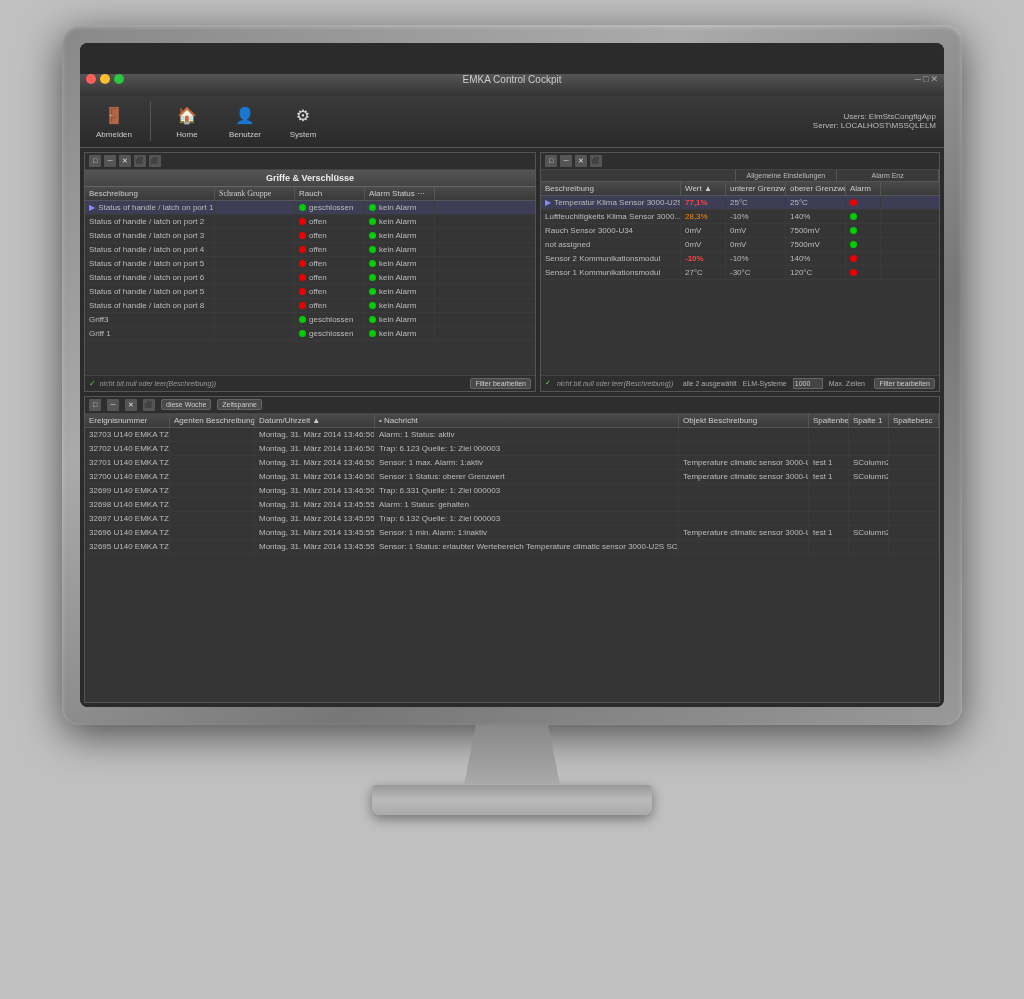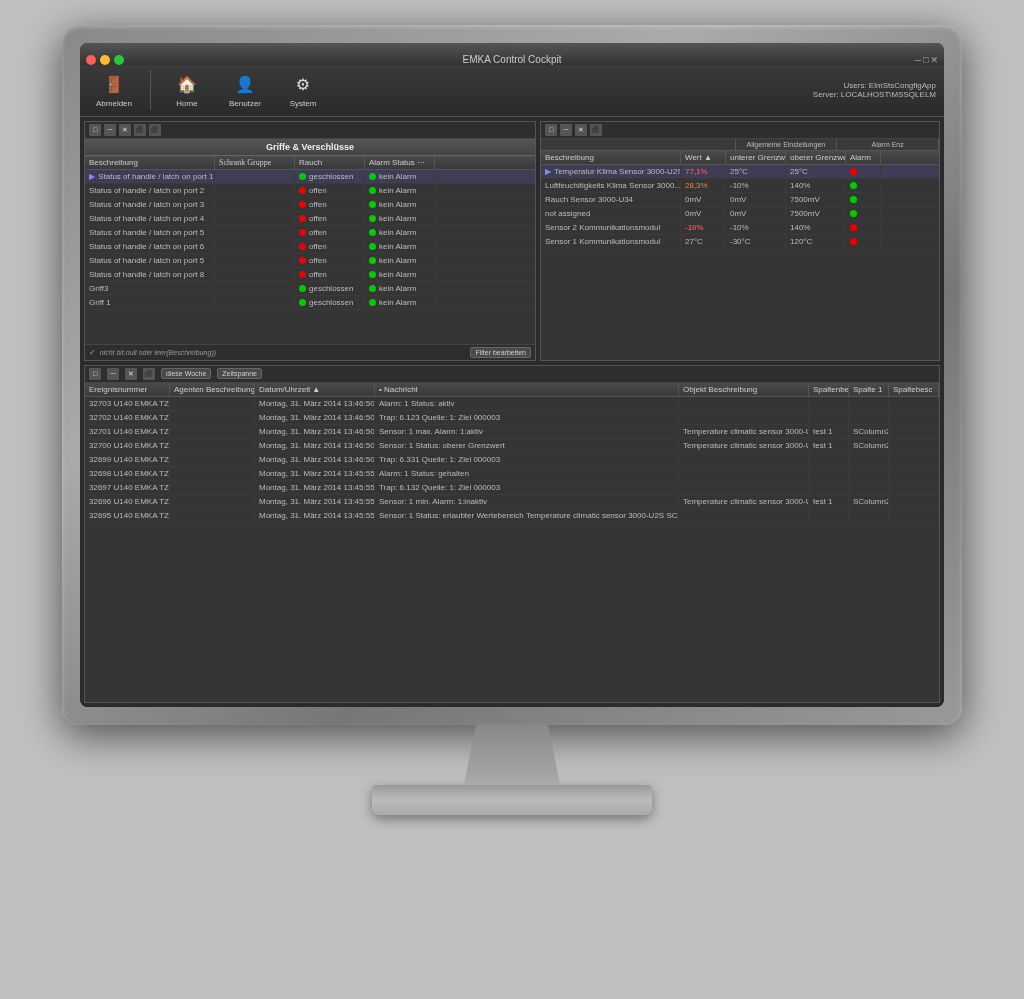--- a/index.html
+++ b/index.html
@@ -47,24 +47,25 @@
       overflow: hidden;
       display: flex;
       flex-direction: column;
     }
 
     
     .titlebar {
       background: linear-gradient(to bottom, #555, #333);
       height: 22px;
       display: flex;
-      align-items: flex-end;
+      align-items: flex-start;
       justify-content: center;
       position: relative;
       flex-shrink: 0;
+      margin-top: 31px;
     }
     .titlebar-title {
       color: #ccc;
       font-size: 10px;
     }
     .titlebar-controls {
       position: absolute;
       left: 6px;
       display: flex;
       gap: 4px;
@@ -643,20 +644,29 @@
     <div class="td col-wert">
                       <span>27°C</span>
                     </div>
     <div class="td col-lower">-30°C</div>
     <div class="td col-upper">120°C</div>
     <div class="td col-alarm-s">
                       <span class="status-dot dot-red"></span>
                     </div>
   </div>
                 </div>
+              <div style="display:flex; background:#2e2e2e; padding:2px 4px; align-items:center; gap:6px; border-top:1px solid #444;">
+                <span style="color:#6c6;font-size:7px;">✓</span>
+                <span style="color:#999;font-size:7px;font-style:italic;">nicht bit.null oder leer(Beschreibung))</span>
+                <span style="margin-left:auto; color:#aaa;font-size:7px;">alle 2 ausgewählt</span>
+                <span style="color:#aaa;font-size:7px;">ELM-Systeme</span>
+                <input type="text" value="1000" style="width: 30px; background: rgb(68, 68, 68); border: 1px solid rgb(102, 102, 102); color: rgb(204, 204, 204); font-size: 7px; padding: 1px;">
+                <span style="color:#aaa;font-size:7px;">Max. Zeilen</span>
+                <button class="filter-btn">Filter bearbeiten</button>
+              </div>
             </div>
 
           </div>
 
           <div class="panel events-panel">
             <div class="events-toolbar">
               <div class="panel-tool-icon">□</div>
               <div class="panel-tool-icon">─</div>
               <div class="panel-tool-icon">✕</div>
               <div class="panel-tool-icon">⬛</div>

